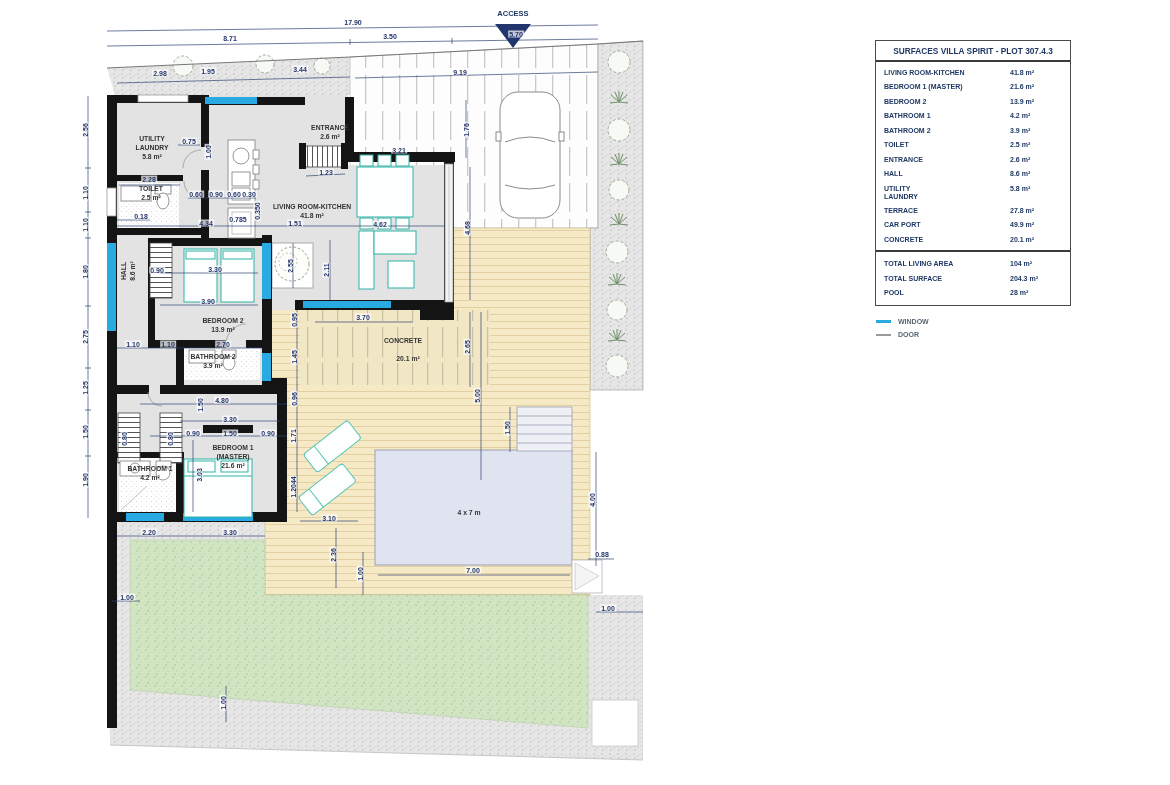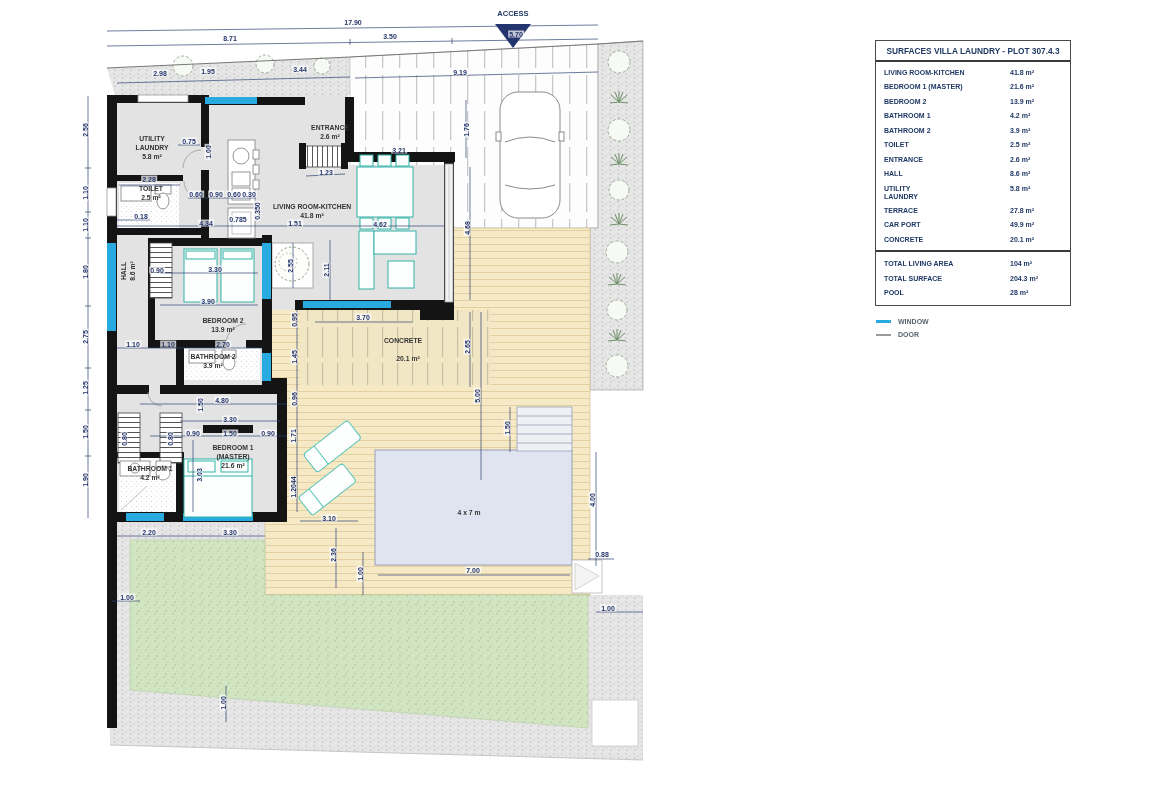--- a/index.html
+++ b/index.html
@@ -412,21 +412,21 @@
       <div class="room" style="left: 150px; top: 474px;">BATHROOM 1
 4.2 m²</div>
       <div class="room" style="left: 403px; top: 341px;">CONCRETE</div>
       <div class="room" style="left: 408px; top: 359px;">20.1 m²</div>
       <div class="room" style="left: 469px; top: 513px;">4 x 7 m</div>
     </div>
 
 <div id="access-label">ACCESS</div>
 
 <div id="surfaces-panel">
-  <div class="sp-title">SURFACES VILLA LAUNDRY - PLOT 307.4.3</div>
+  <div class="sp-title">SURFACES VILLA SPIRIT - PLOT 307.4.3</div>
   <div class="sp-body">
     <div>
           <div class="sp-row">
             <span class="lbl">LIVING ROOM-KITCHEN</span>
             <span class="val">41.8 m²</span>
           </div>
           <div class="sp-row">
             <span class="lbl">BEDROOM 1 (MASTER)</span>
             <span class="val">21.6 m²</span>
           </div>

